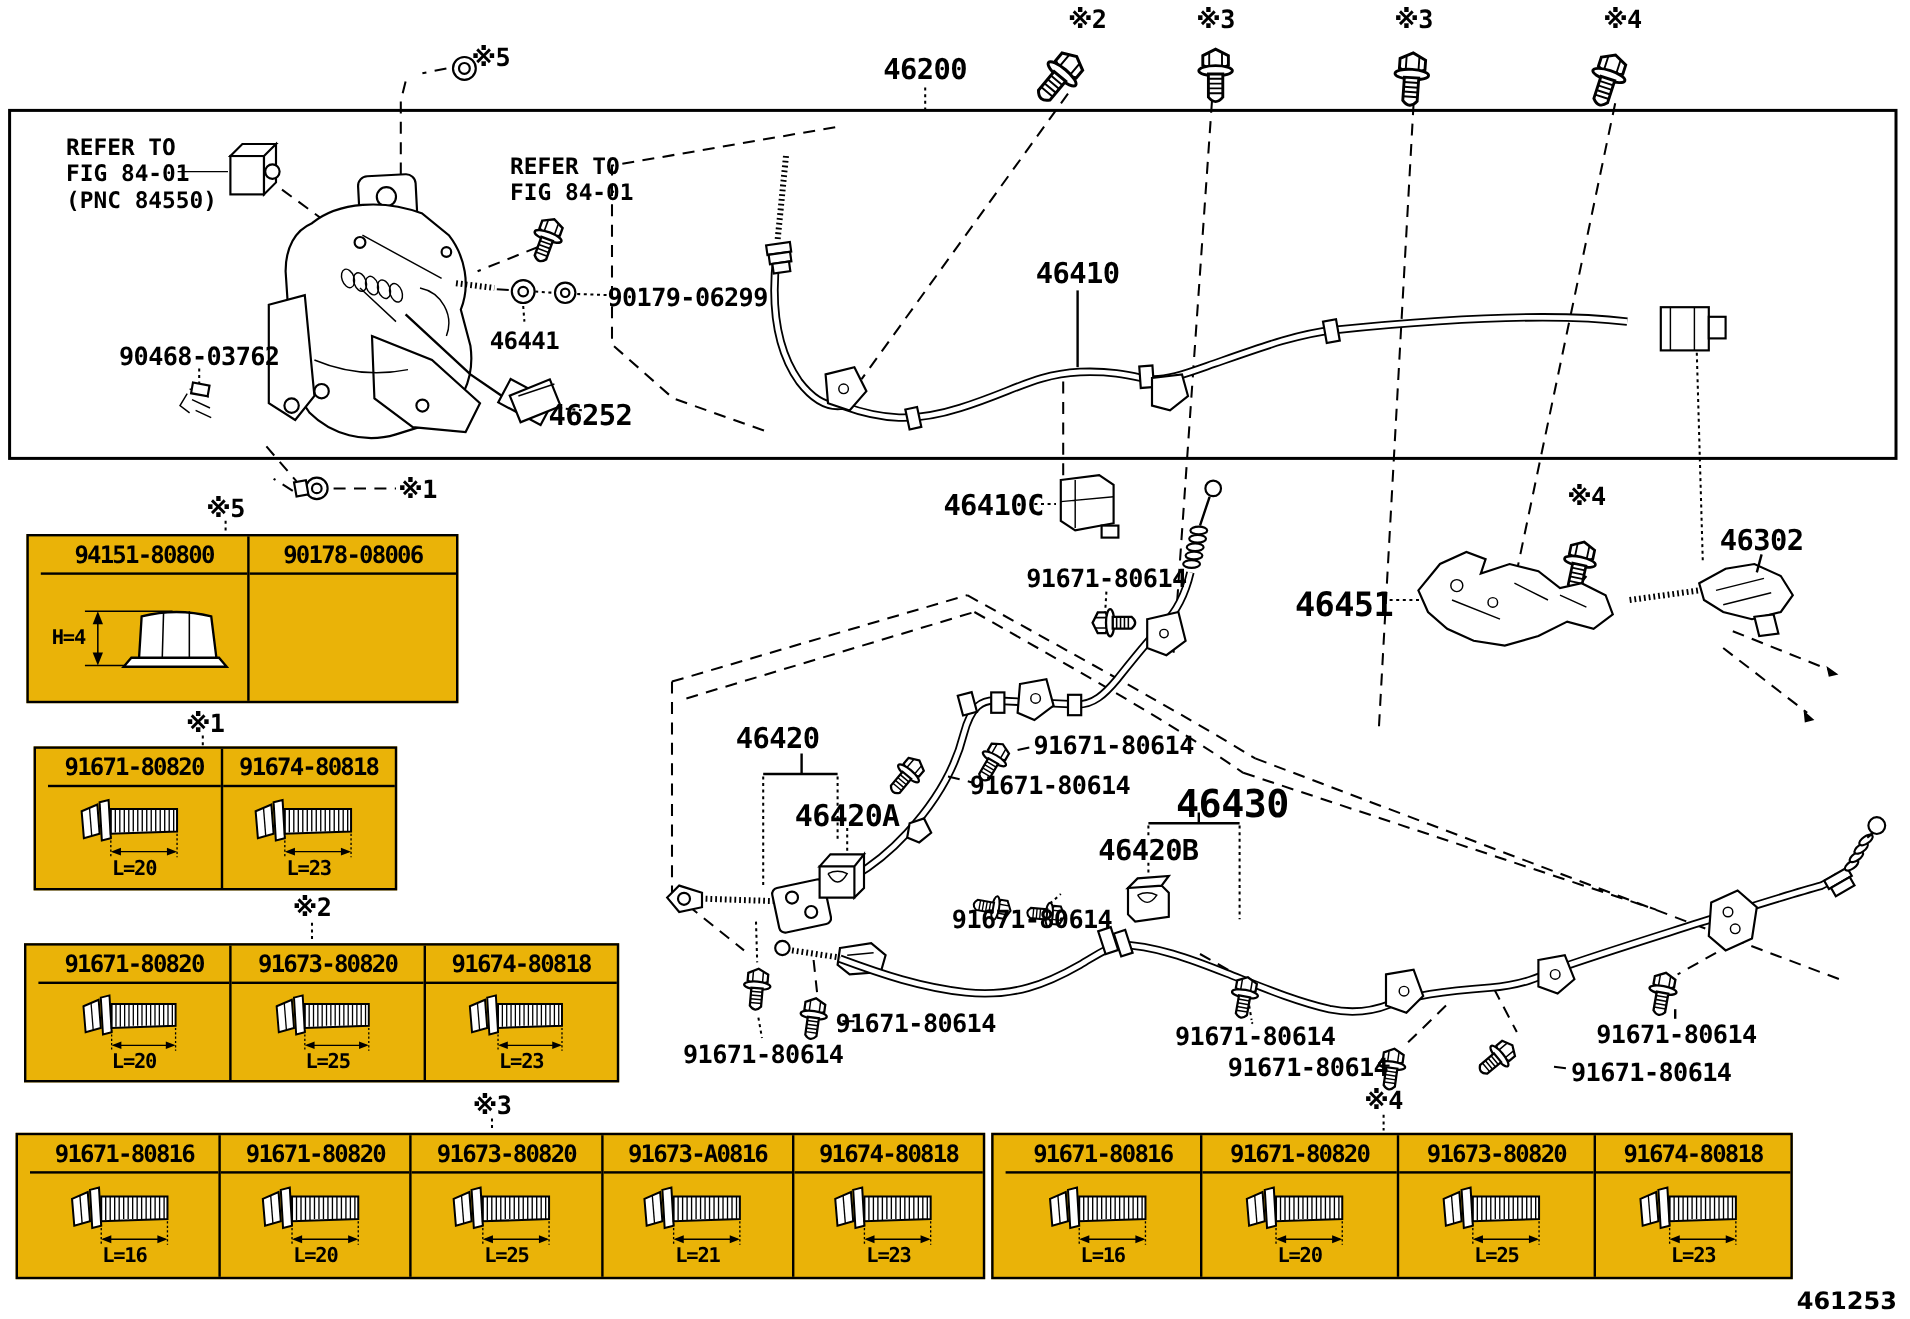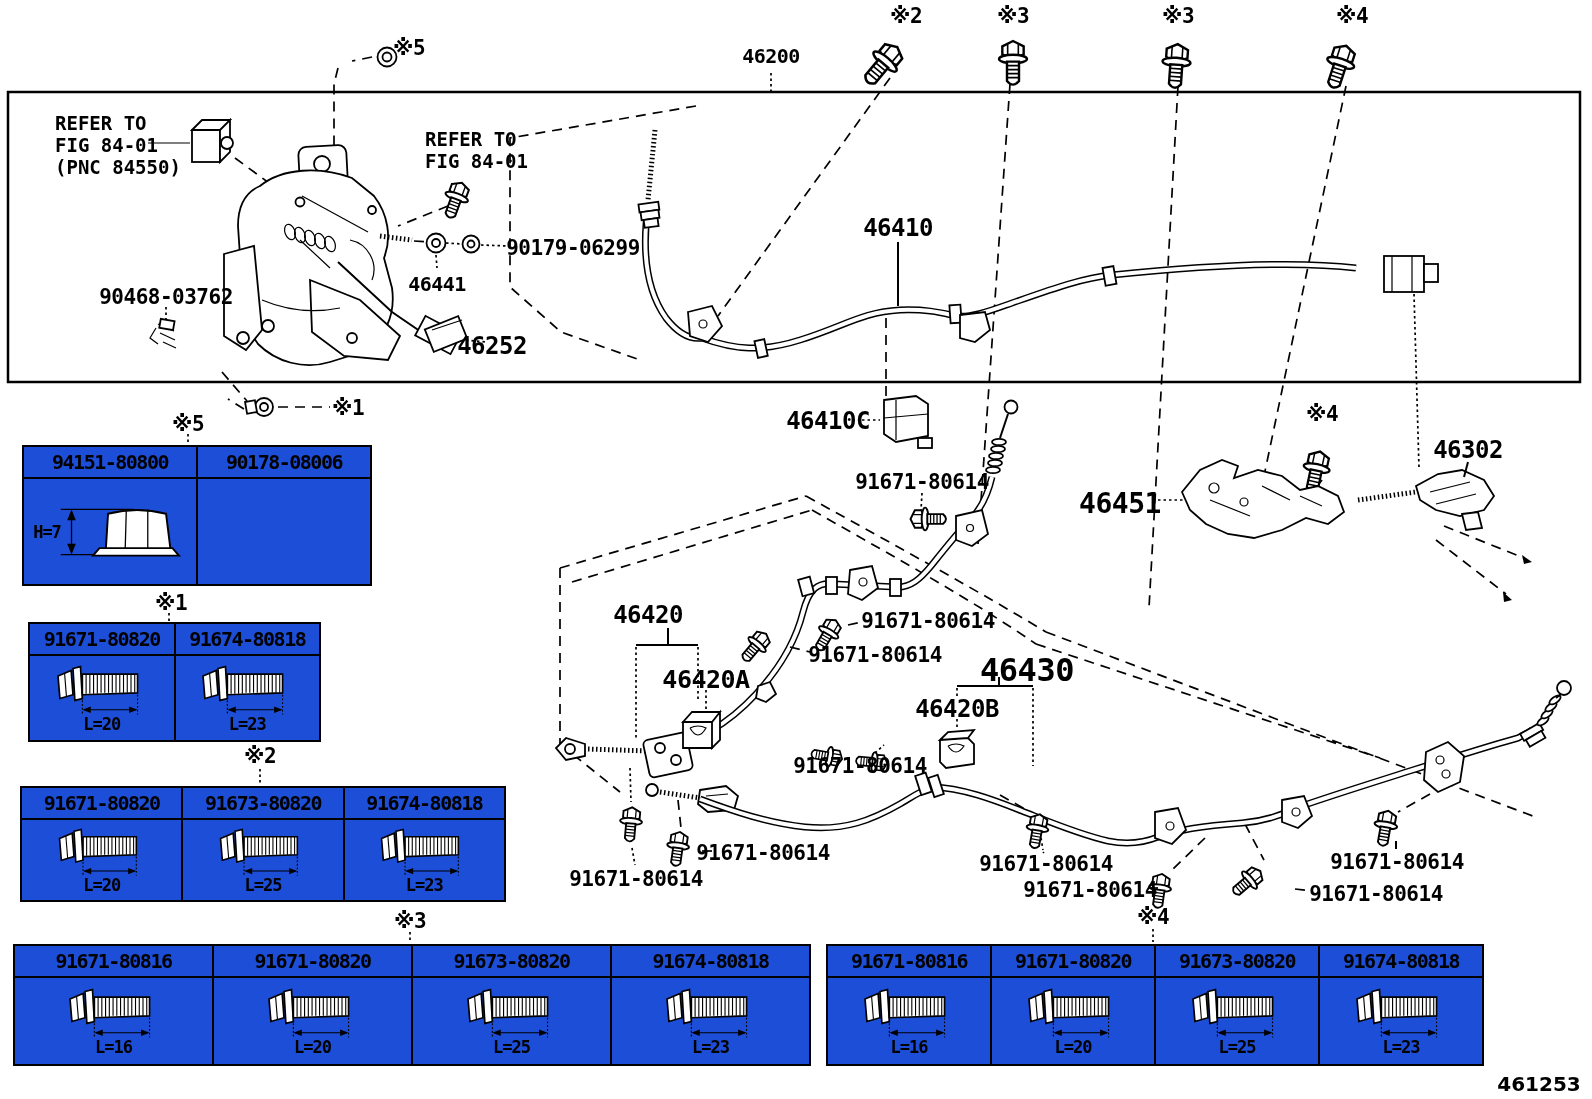--- a/index.html
+++ b/index.html
@@ -5,21 +5,21 @@
   html,body{margin:0;padding:0;background:#fff;}
   #page{position:relative;width:1592px;height:1099px;background:#fff;overflow:hidden;
         font-family:"DejaVu Sans Mono","DejaVu Sans",monospace;}
   #art{position:absolute;left:0;top:0;}
   .lbl{position:absolute;transform:translateX(-50%);font:bold 21px "DejaVu Sans Mono","DejaVu Sans",monospace;
        letter-spacing:-0.5px;color:#000;white-space:nowrap;z-index:5;}
   .note{position:absolute;font:bold 19px "DejaVu Sans Mono","DejaVu Sans",monospace;line-height:22px;
         white-space:pre-line;color:#000;z-index:5;}
   .figno{position:absolute;transform:translateX(-50%);font:bold 20px "DejaVu Sans","Liberation Sans",sans-serif;
          color:#000;z-index:5;text-align:center;}
-  .tbl{position:absolute;border:2.5px solid #000;background:#1d4ed8;display:flex;z-index:4;}
+  .tbl{position:absolute;border:2.5px solid #000;background:#eab308;display:flex;z-index:4;padding-left:10px;}
   .col{flex:1;display:flex;flex-direction:column;border-left:2.5px solid #000;min-width:0;}
   .col:first-child{border-left:none;}
   .hd{height:30px;border-bottom:2.5px solid #000;display:flex;align-items:center;justify-content:center;
       font:bold 20px "DejaVu Sans Mono","DejaVu Sans",monospace;letter-spacing:-1.5px;}
   .bd{flex:1;display:flex;flex-direction:column;align-items:center;justify-content:center;}
   .dim{font:bold 17px "DejaVu Sans Mono","DejaVu Sans",monospace;letter-spacing:-1px;margin-top:-6px;}
   .nutrow{display:flex;align-items:center;}
   .nutrow .dim{margin:0 -4px 0 0;}
   svg .p{fill:#fff;stroke:#000;stroke-width:1.8;}
   svg .t{fill:none;stroke:#000;stroke-width:1.2;}
@@ -345,21 +345,21 @@
   </g>
 </svg>
 
 <div class="note" style="left:55px;top:112px">REFER TO
 FIG 84-01
 (PNC 84550)</div>
 <div class="note" style="left:425px;top:128px">REFER TO
 FIG 84-01</div>
 
 <div class="lbl" style="left:409px;top:36px">※5</div>
-<div class="lbl" style="left:771px;top:44px;font-size:20px">46200</div>
+<div class="lbl" style="left:771px;top:44px;font-size:24px">46200</div>
 <div class="lbl" style="left:906px;top:4px">※2</div>
 <div class="lbl" style="left:1013px;top:4px">※3</div>
 <div class="lbl" style="left:1178px;top:4px">※3</div>
 <div class="lbl" style="left:1352px;top:4px">※4</div>
 <div class="lbl" style="left:573px;top:236px">90179-06299</div>
 <div class="lbl" style="left:437px;top:272px;font-size:20px">46441</div>
 <div class="lbl" style="left:166px;top:285px">90468-03762</div>
 <div class="lbl" style="left:492px;top:332px;font-size:24px">46252</div>
 <div class="lbl" style="left:348px;top:396px">※1</div>
 <div class="lbl" style="left:898px;top:214px;font-size:24px">46410</div>
@@ -387,21 +387,21 @@
 <div class="lbl" style="left:171px;top:591px">※1</div>
 <div class="lbl" style="left:260px;top:744px">※2</div>
 <div class="lbl" style="left:410px;top:909px">※3</div>
 <div class="lbl" style="left:1153px;top:905px">※4</div>
 
 <div class="tbl" style="left:22px;top:445px;width:346px;height:137px">
   <div class="col">
     <div class="hd">94151-80800</div>
     <div class="bd">
           <div class="nutrow">
-      <span class="dim">H=7</span>
+      <span class="dim">H=4</span>
       <svg width="130" height="58" viewBox="0 0 118 54">
               <use href="#nH"></use>
             </svg>
     </div>
         </div>
   </div>
   <div class="col">
     <div class="hd">90178-08006</div>
   </div>
 </div>
@@ -479,20 +479,29 @@
   <div class="col">
     <div class="hd">91673-80820</div>
     <div class="bd">
           <svg width="104" height="58" viewBox="0 0 100 62">
             <use href="#bH"></use>
           </svg>
       <div class="dim">L=25</div>
         </div>
   </div>
   <div class="col">
+    <div class="hd">91673-A0816</div>
+    <div class="bd">
+          <svg width="104" height="58" viewBox="0 0 100 62">
+            <use href="#bH"></use>
+          </svg>
+      <div class="dim">L=21</div>
+        </div>
+  </div>
+  <div class="col">
     <div class="hd">91674-80818</div>
     <div class="bd">
           <svg width="104" height="58" viewBox="0 0 100 62">
             <use href="#bH"></use>
           </svg>
       <div class="dim">L=23</div>
         </div>
   </div>
 </div>
 

